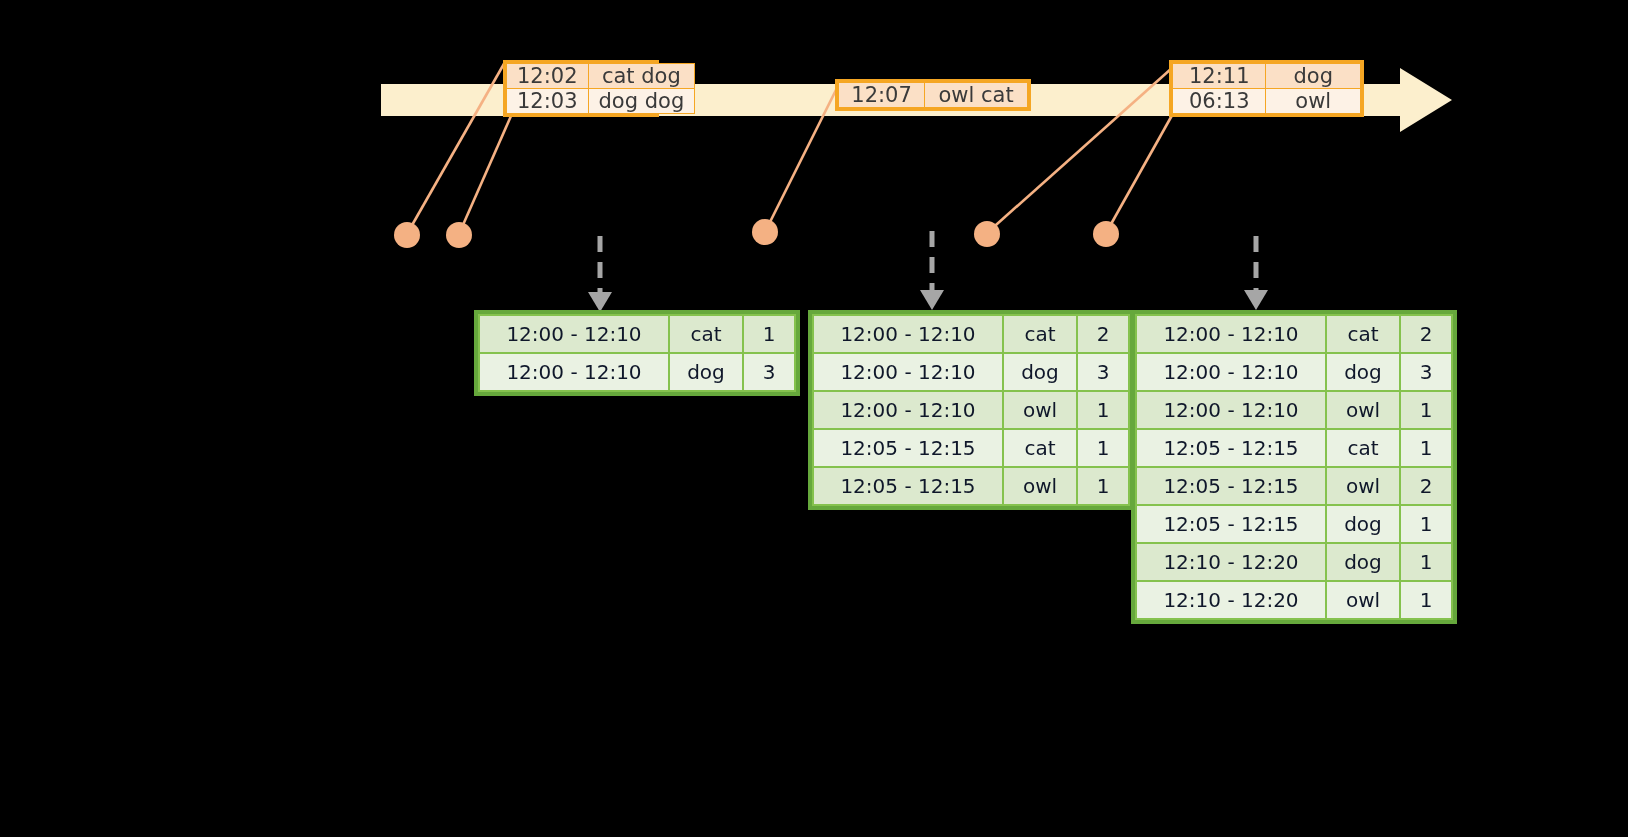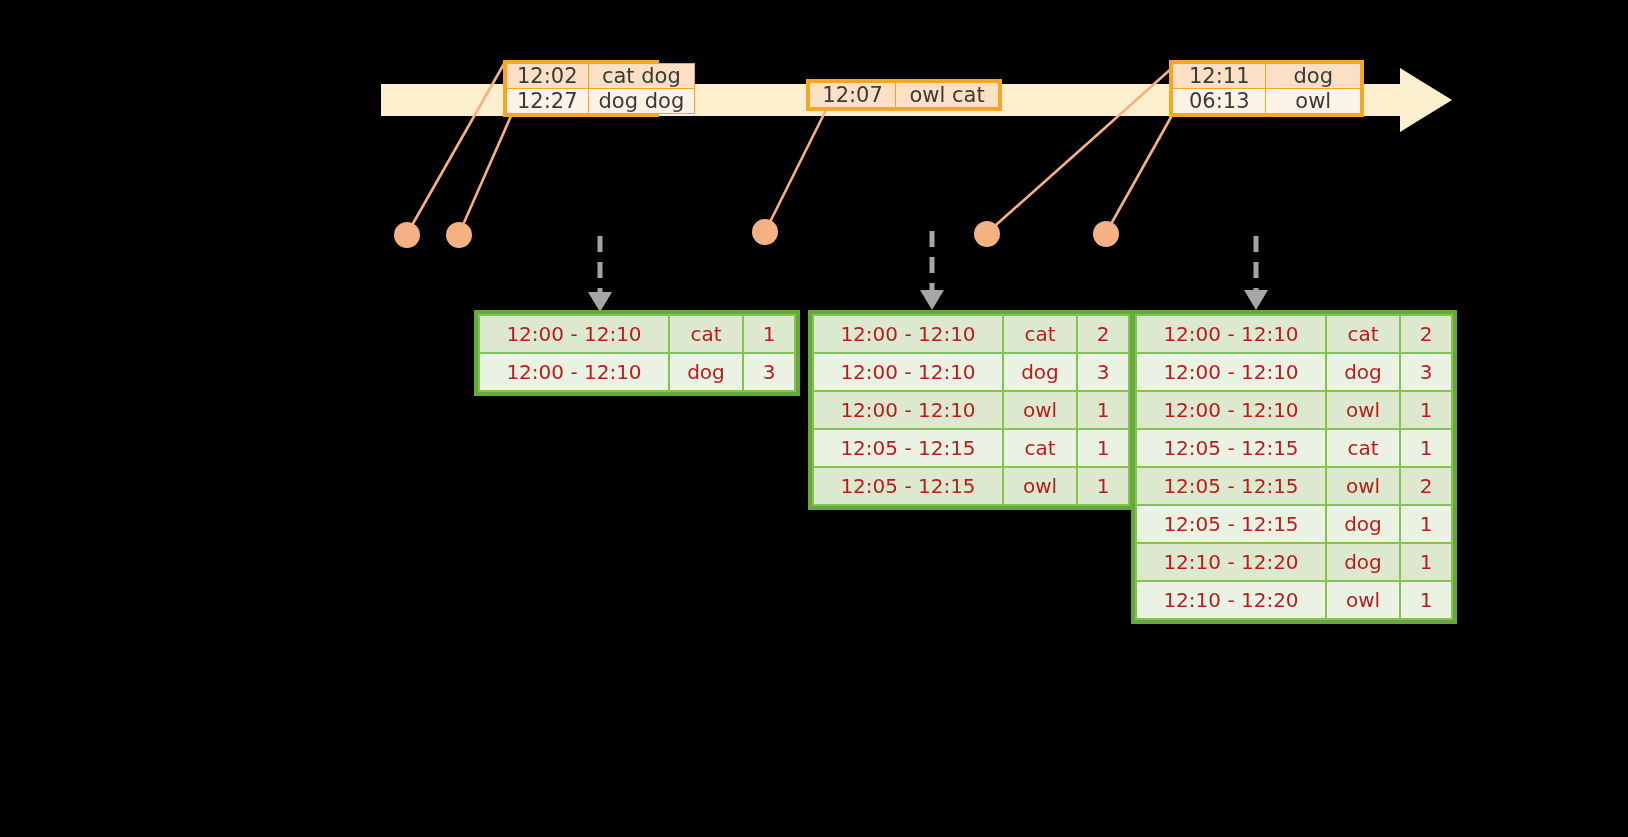--- a/index.html
+++ b/index.html
@@ -59,21 +59,21 @@
   .result-table {
     position: absolute;
     border: 4px solid #66a83c;
     box-sizing: border-box;
   }
   .result-table table {
     border-collapse: collapse;
   }
   .result-table td {
     font-size: 20px;
-    color: #b91c1c;
+    color: #0f172a;
     text-align: center;
     padding: 6px 8px;
     border: 2px solid #85c24e;
     white-space: nowrap;
     font-family: "DejaVu Sans", sans-serif;
   }
   .result-table tr.shade td { background: #dce9ce; }
   .result-table tr.light td { background: #eaf2e3; }
   .result-table td.win-cell  { width: 172px; }
   .result-table td.key-cell  { width: 56px; text-align: center; }
@@ -120,28 +120,28 @@
   </svg>
 
   <div class="event-box" style="left:503px; top:60px; width:156px;">
     <table>
       <tbody>
           <tr>
         <td class="time-cell">12:02</td>
         <td class="payload-cell">cat dog</td>
       </tr>
       <tr>
-        <td class="time-cell">12:27</td>
+        <td class="time-cell">12:03</td>
         <td class="payload-cell">dog dog</td>
       </tr>
     </tbody>
       </table>
   </div>
 
-  <div class="event-box" style="left:806px; top:79px; width:196px;">
+  <div class="event-box" style="left:835px; top:79px; width:196px;">
     <table>
       <tbody>
           <tr>
         <td class="time-cell">12:07</td>
         <td class="payload-cell">owl cat</td>
       </tr>
     </tbody>
       </table>
   </div>
 

